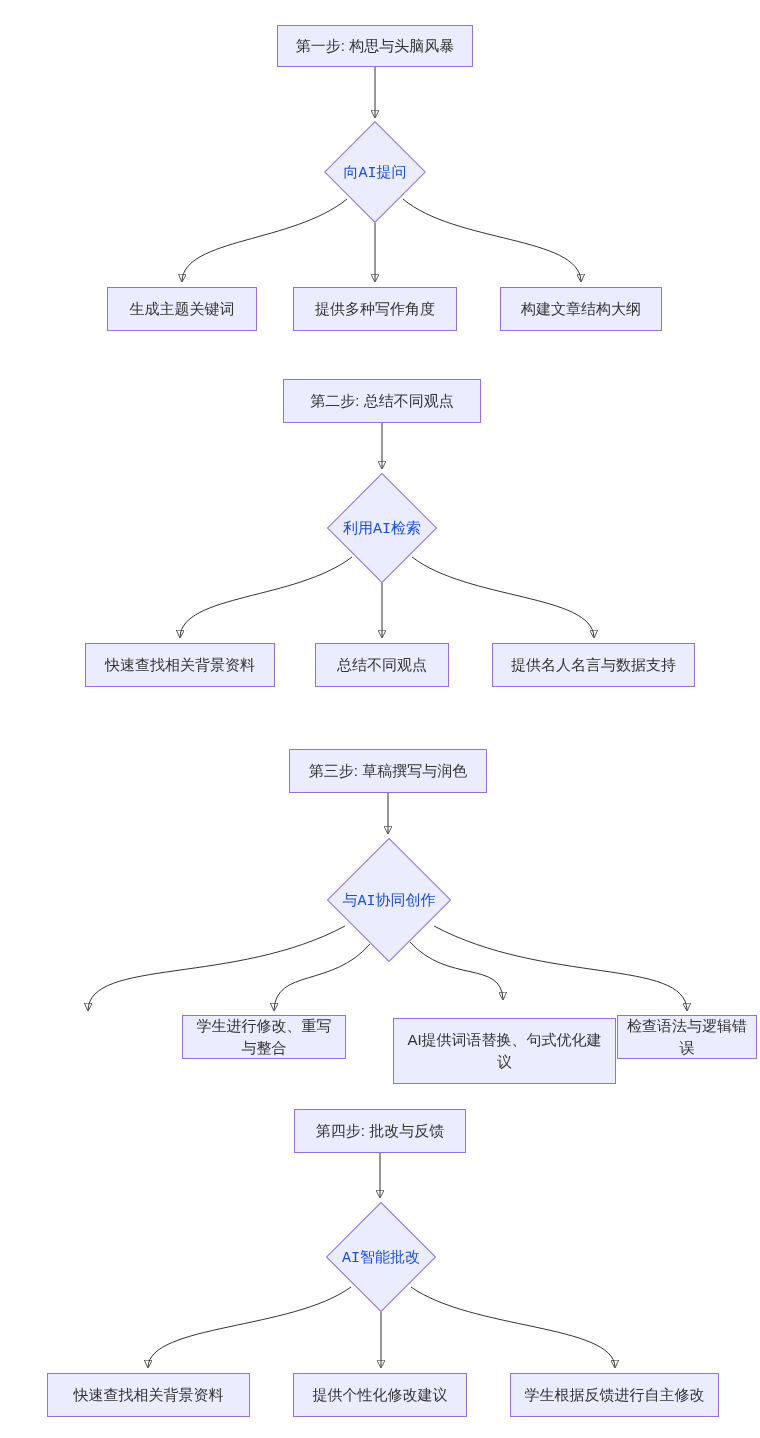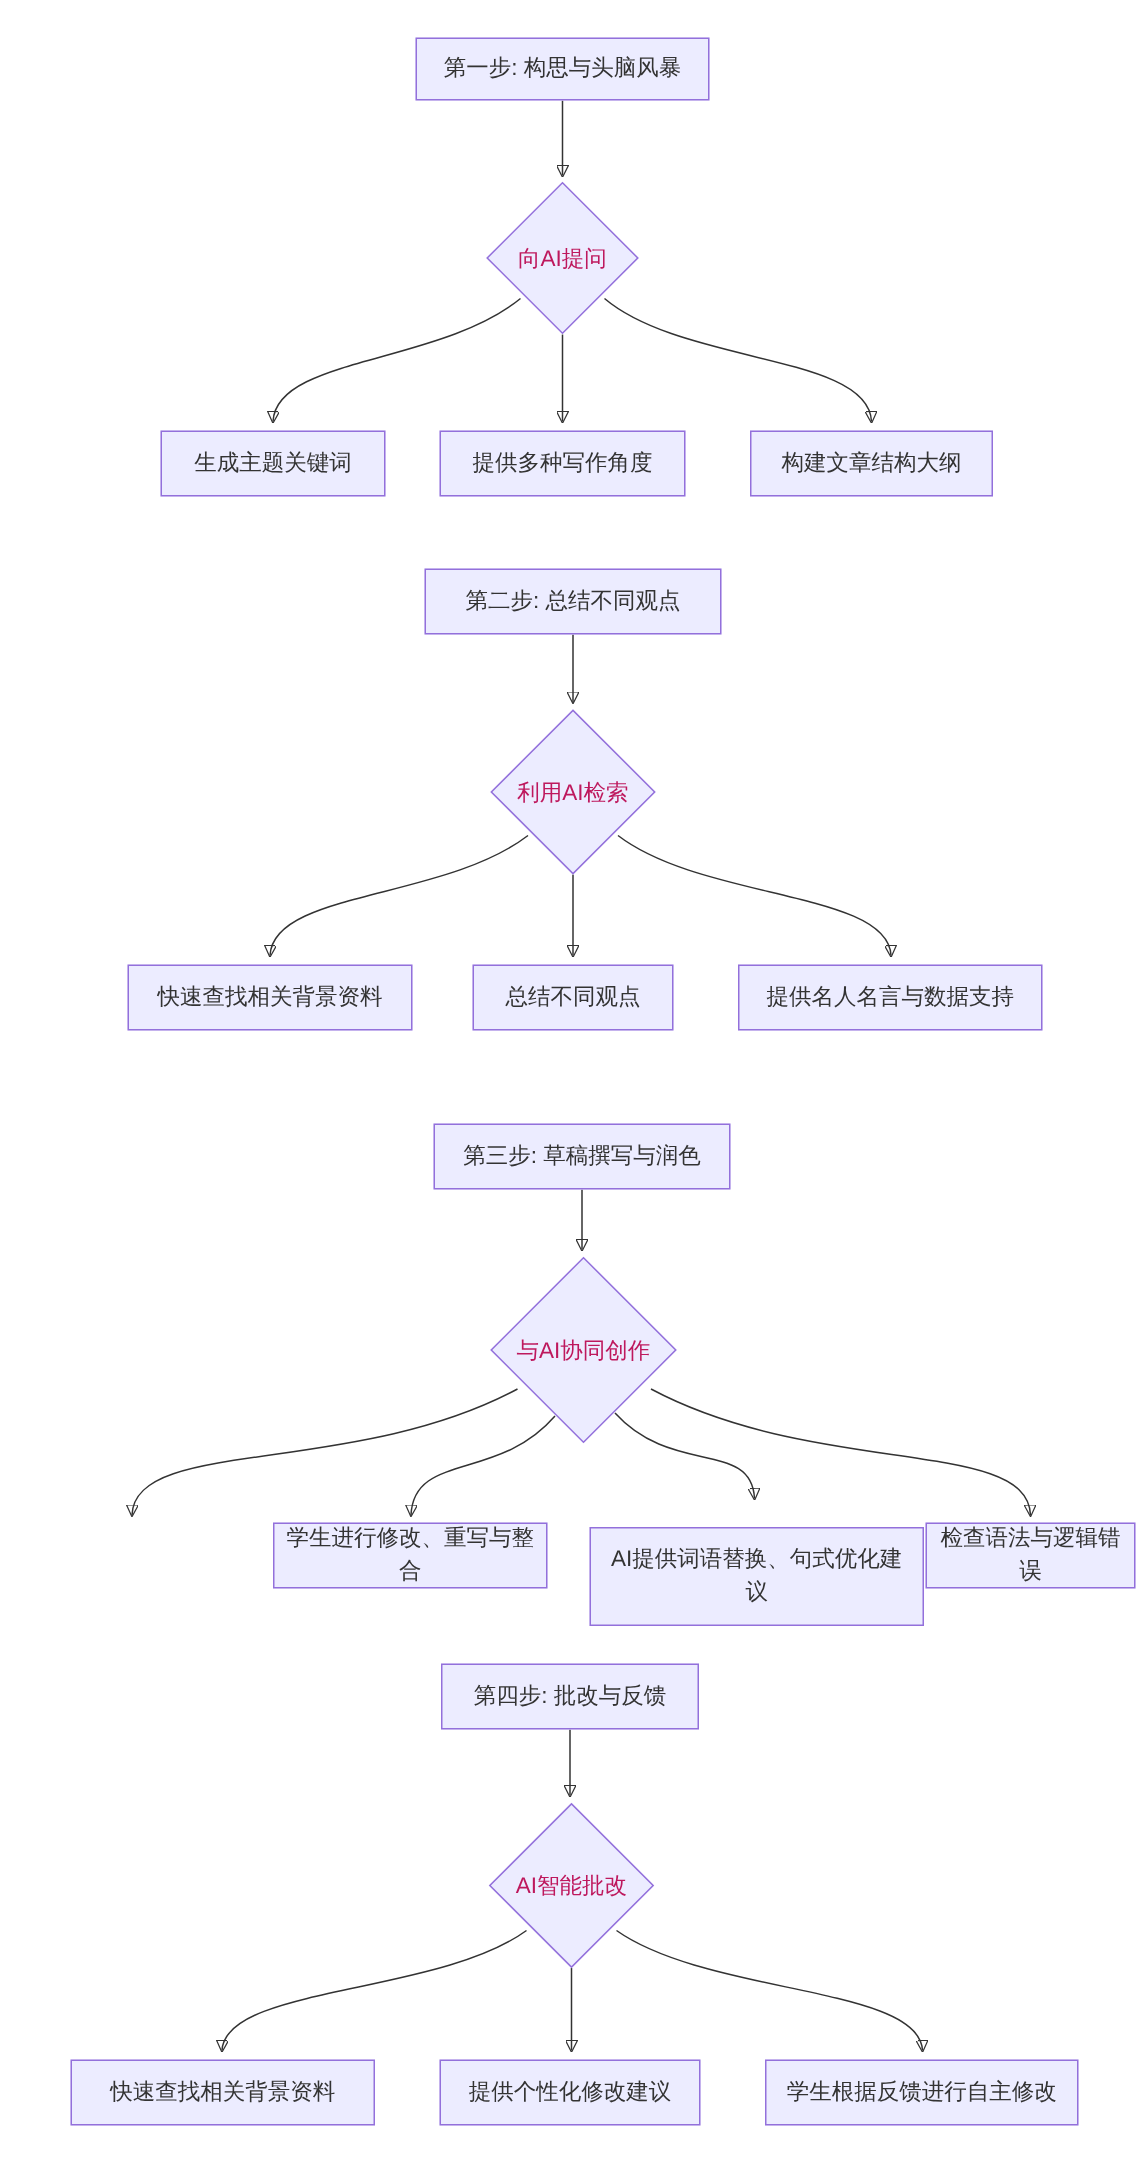--- a/index.html
+++ b/index.html
@@ -29,21 +29,21 @@
   .diamond .shape{
     position:absolute;left:50%;top:50%;
     transform:translate(-50%,-50%) rotate(45deg);
     background:#ECECFF;
     border:1px solid #9370DB;
     box-sizing:border-box;
   }
   .diamond .dlabel{
     position:absolute;left:0;top:0;width:100%;height:100%;
     display:flex;align-items:center;justify-content:center;
-    font-size:15px;color:#be185d;text-align:right;
+    font-size:15px;color:#1d4ed8;text-align:right;font-family:Liberation Mono, monospace;
   }
 </style>
 </head>
 <body>
 
 <div id="canvas">
 
   <svg id="edges" viewBox="0 0 760 1438">
     <defs>
       <marker id="arrowhead" viewBox="0 0 10 10" refX="8.5" refY="5" markerWidth="8" markerHeight="8" orient="auto-start-reverse">
@@ -107,21 +107,21 @@
     <span>提供名人名言与数据支持</span>
   </div>
 
   <div class="node" style="left:289px;top:749px;width:198px;height:44px;">
     <span>第三步: 草稿撰写与润色</span>
   </div>
   <div class="diamond" style="left:327px;top:838px;width:124px;height:124px;">
     <div class="shape" style="width:88px;height:88px;"></div>
     <span class="dlabel">与AI协同创作</span>
   </div>
-  <div class="node" style="left:182px;top:1015px;width:183px;height:44px;">
+  <div class="node" style="left:182px;top:1015px;width:164px;height:44px;">
     <span>学生进行修改、重写与整合</span>
   </div>
   <div class="node" style="left:393px;top:1004px;width:223px;height:66px;margin-top:14px;">
     <span>AI提供词语替换、句式优化建议</span>
   </div>
   <div class="node" style="left:617px;top:1015px;width:140px;height:44px;">
     <span>检查语法与逻辑错误</span>
   </div>
 
   <div class="node" style="left:294px;top:1109px;width:172px;height:44px;">

